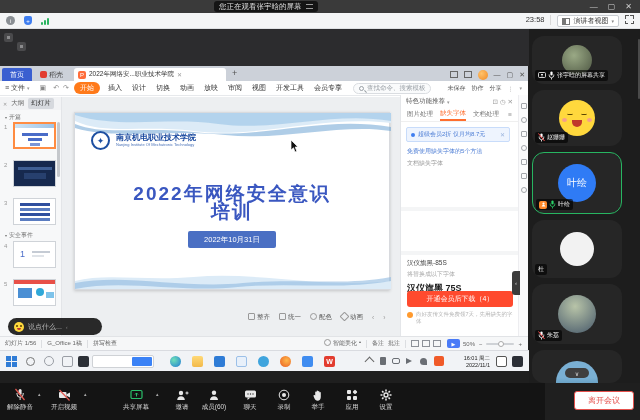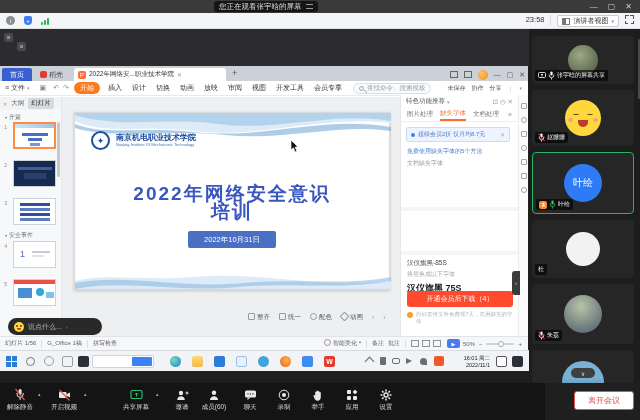--- a/index.html
+++ b/index.html
@@ -127,21 +127,21 @@
 .tsbtn{position:absolute;right:1px;top:1px;width:20px;height:9px;background:#3b82f6;border-radius:1px}
 .traytxt{position:absolute;font-size:5.5px;color:#222;text-align:right;line-height:1.3}
 
 #chatbubble{left:8px;top:318px;width:94px;height:17px;background:rgba(24,24,24,.92);border-radius:9px;
   display:flex;align-items:center;gap:4px;padding:0 6px;color:#b5b5b5;font-size:7px;z-index:40}
 .smiley{width:10px;height:10px;border-radius:50%;background:#ffd83d;position:relative;flex:none}
 .smiley:before{content:"";position:absolute;left:2px;top:3px;width:2px;height:2px;border-radius:50%;background:#5a4500;box-shadow:4px 0 0 #5a4500}
 .smiley:after{content:"";position:absolute;left:3px;top:6px;width:4px;height:2px;border-radius:0 0 4px 4px;background:#b33}
 
 #sidebar{left:529px;top:29px;width:111px;height:354px;background:#1d1d1d}
-.tile{position:absolute;left:3px;width:102px;background:#262626;border-radius:4px;overflow:hidden}
+.tile{position:absolute;left:3px;width:90px;background:#262626;border-radius:12px;overflow:hidden}
 .tile.active{border:1.5px solid #27b561}
 .avat{position:absolute;left:50%;top:50%;transform:translate(-50%,-50%);border-radius:50%}
 .plabel{position:absolute;left:3px;bottom:3px;background:rgba(0,0,0,.62);border-radius:2px;padding:1px 3px;
   font-size:6px;color:#eee;display:flex;align-items:center;gap:2px;white-space:nowrap;max-width:98px;overflow:hidden}
 .hostchip{width:8px;height:8px;background:#ff8a2b;border-radius:2px;display:flex;align-items:center;justify-content:center;flex:none}
 .morepill{position:absolute;left:50%;top:18px;transform:translateX(-50%);width:24px;height:10px;background:#3f3f3f;
   border-radius:5px;color:#ddd;font-size:6px;display:flex;align-items:center;justify-content:center;z-index:5}
 .sscroll{position:absolute;right:0;top:10px;width:2px;height:60px;background:#4a4a4a;border-radius:1px}
 
 #bottombar{left:0;top:383px;width:545px;height:37px;background:#141414;z-index:50}

